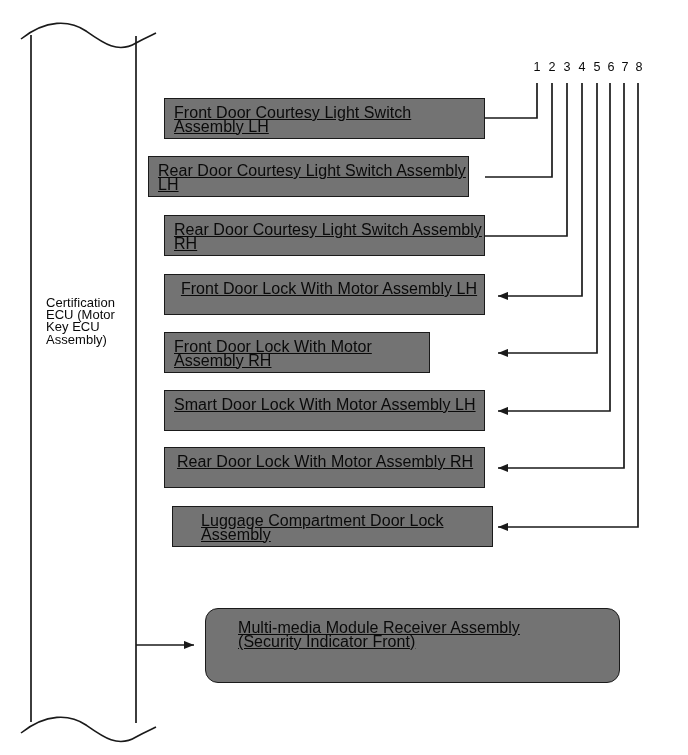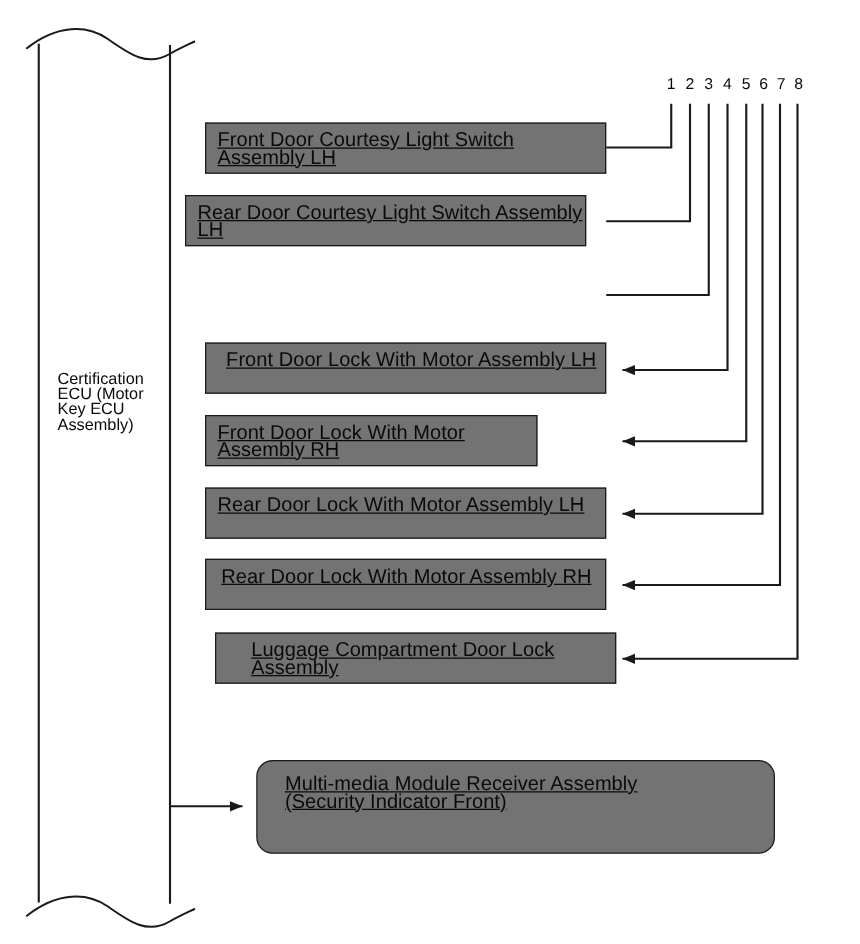--- a/index.html
+++ b/index.html
@@ -31,21 +31,21 @@
     background: #737373;
     padding: 7px 0 0 9px;
     font-size: 16px;
     line-height: 13.5px;
     color: #0a0a0a;
     letter-spacing: 0.05px;
     text-decoration: underline;
   }
   .node-box.rounded {
     border-radius: 13px;
-    padding: 12px 0 0 22px;
+    padding: 12px 0 0 32px;
   }
   .ecu-label {
     position: absolute;
     font-size: 13px;
     line-height: 12.2px;
     color: #0a0a0a;
     width: 84px;
     letter-spacing: 0.03px;
   }
   .pin-number {
@@ -139,31 +139,34 @@
   <div class="pin-number" style="left:632px; top:60px;">8</div>
 
   <div class="node-box" style="left:164px; top:98px; width:321px; height:41px;">
     <span>Front Door Courtesy Light Switch Assembly LH</span>
   </div>
 
   <div class="node-box" style="left:148px; top:156px; width:321px; height:41px;">
     <span>Rear Door Courtesy Light Switch Assembly LH</span>
   </div>
 
+  <div class="node-box" style="left:164px; top:215px; width:321px; height:41px;">
+    <span>Rear Door Courtesy Light Switch Assembly RH</span>
+  </div>
 
   <div class="node-box" style="left:164px; top:274px; width:321px; height:41px;text-align:center;">
     <span>Front Door Lock With Motor Assembly LH</span>
   </div>
 
   <div class="node-box" style="left:164px; top:332px; width:266px; height:41px;">
     <span>Front Door Lock With Motor Assembly RH</span>
   </div>
 
   <div class="node-box" style="left:164px; top:390px; width:321px; height:41px;">
-    <span>Rear Door Lock With Motor Assembly LH</span>
+    <span>Smart Door Lock With Motor Assembly LH</span>
   </div>
 
   <div class="node-box" style="left:164px; top:447px; width:321px; height:41px;padding-left:12px;">
     <span>Rear Door Lock With Motor Assembly RH</span>
   </div>
 
   <div class="node-box" style="left:172px; top:506px; width:321px; height:41px;padding-left:28px;">
     <span>Luggage Compartment Door Lock Assembly</span>
   </div>
 

